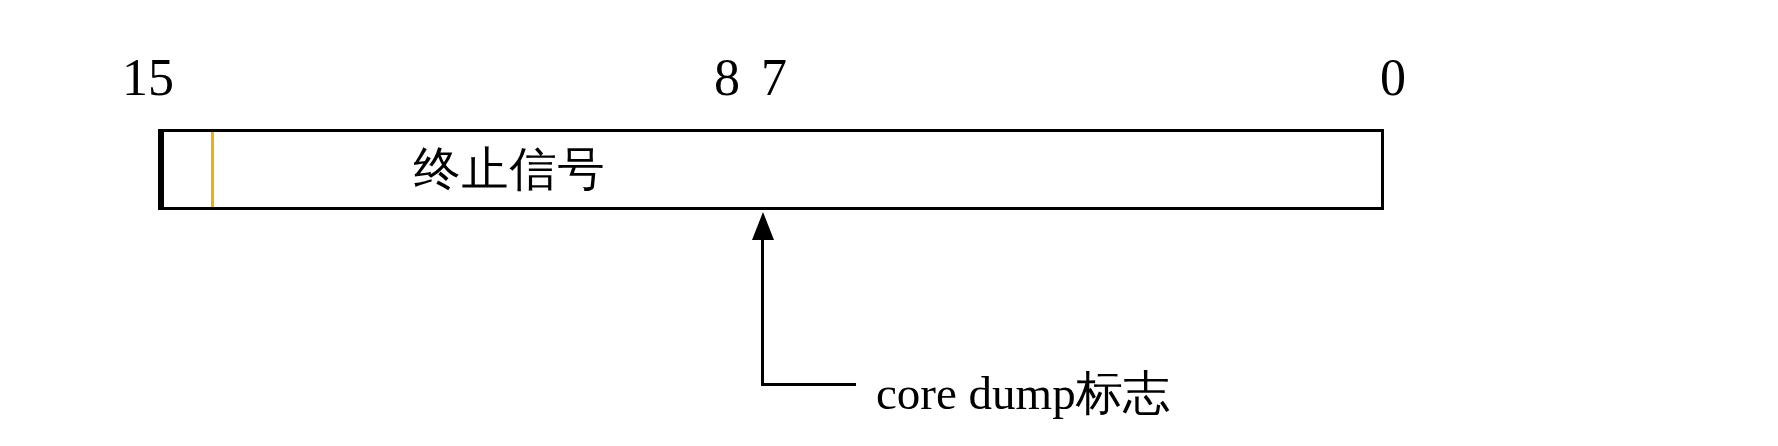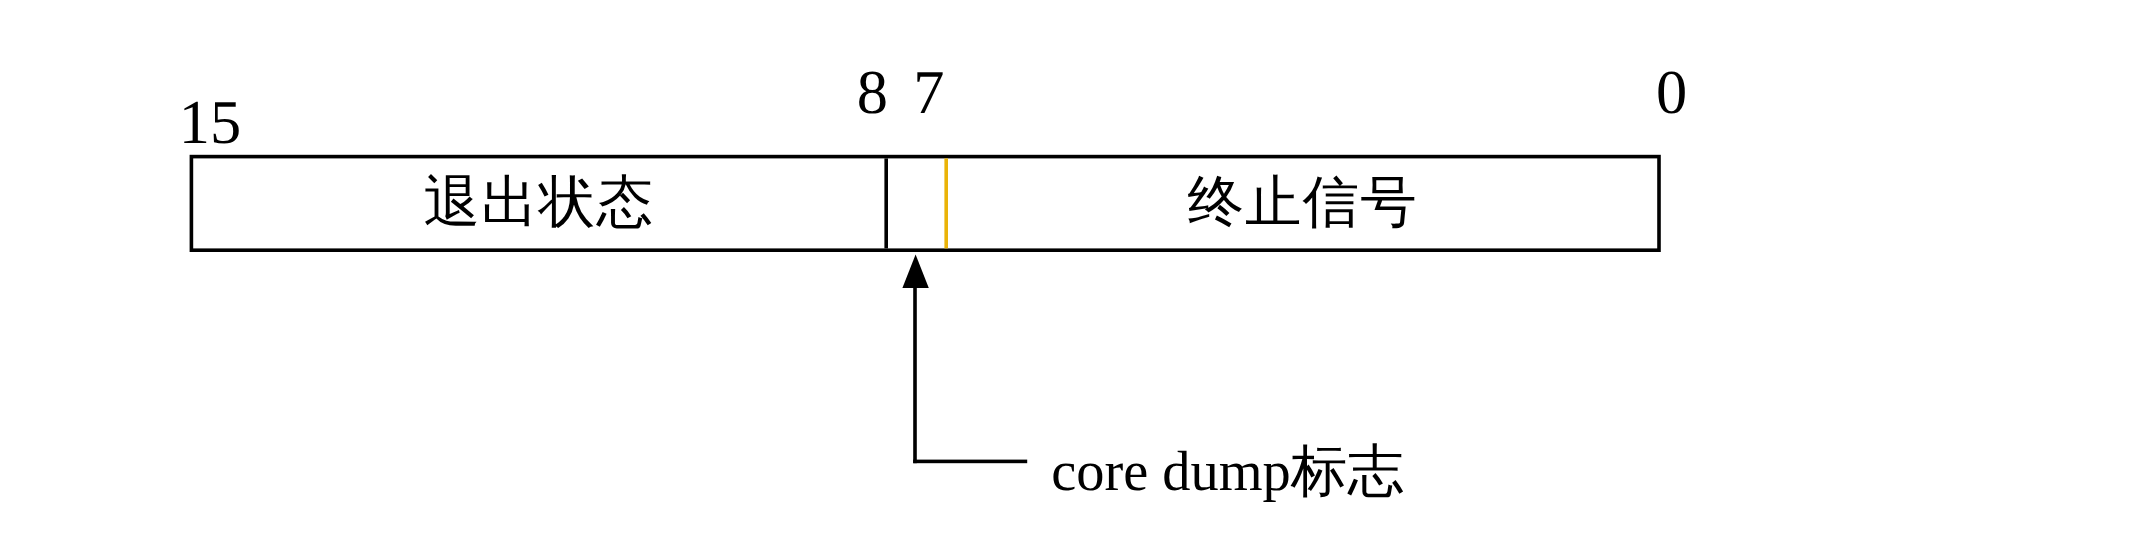--- a/index.html
+++ b/index.html
@@ -17,21 +17,21 @@
     overflow: hidden;
   }
   .bit-label {
     position: absolute;
     top: 52px;
     transform: translateX(-50%);
     font-size: 52px;
     line-height: 1;
     white-space: nowrap;
   }
-  .bit-label-15 { left: 175px; margin-top: 25px; }
+  .bit-label-15 { left: 148px; }
   .bit-label-8  { left: 727px; }
   .bit-label-7  { left: 774px; }
   .bit-label-0  { left: 1393px; }
 
   .word-box {
     position: absolute;
     left: 158px;
     top: 129px;
     width: 1226px;
     height: 81px;
@@ -93,23 +93,20 @@
 <body>
 
 <div class="canvas">
 
   <span class="bit-label bit-label-15">15</span>
   <span class="bit-label bit-label-8">8</span>
   <span class="bit-label bit-label-7">7</span>
   <span class="bit-label bit-label-0">0</span>
 
   <div class="word-box">
-    <div class="cell cell-exit">
-      <span>退出状态</span>
-    </div>
     <div class="cell cell-core"></div>
     <div class="cell cell-signal">
       <span>终止信号</span>
     </div>
   </div>
 
   <div class="arrow-head"></div>
   <div class="arrow-vline"></div>
   <div class="arrow-hline"></div>
 

